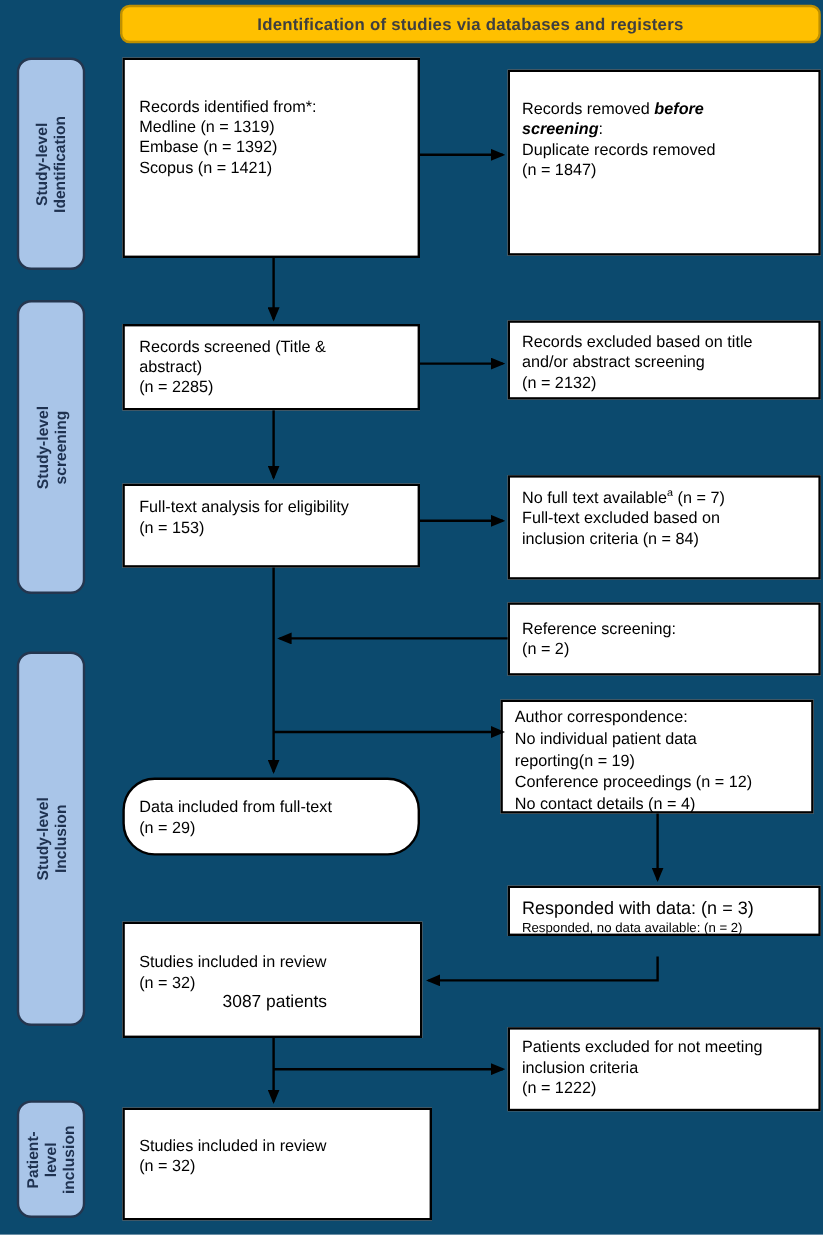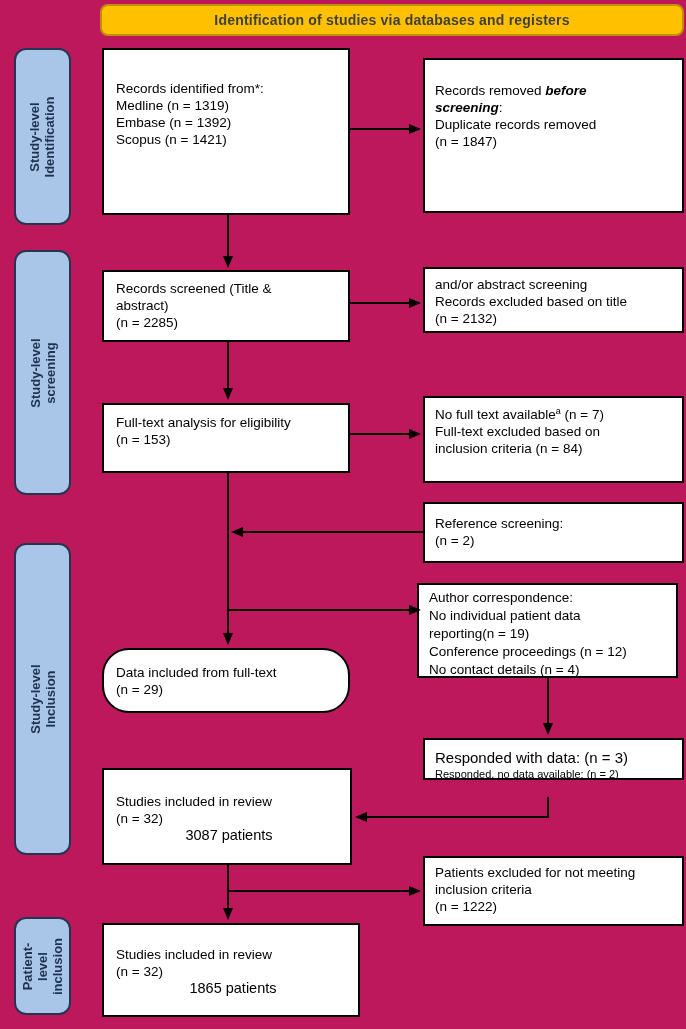--- a/index.html
+++ b/index.html
@@ -1,17 +1,17 @@
 <!DOCTYPE html>
 <html><head>
 <meta charset="utf-8">
 <style>
   html,body{margin:0;padding:0;background:#fff;}
   .canvas{
-    position:relative;width:686px;height:1029px;background:#be185d;overflow:hidden;
+    position:relative;width:686px;height:1029px;background:#0c4a6e;overflow:hidden;
     font-family:"Liberation Sans","DejaVu Sans",sans-serif;color:#000;
   }
   .banner{
     position:absolute;left:100px;top:4px;width:584px;height:32px;
     background:#FFC000;border:2px solid #BF9000;border-radius:8px;
     display:flex;align-items:center;justify-content:center;box-sizing:border-box;
   }
   .banner span{font-weight:bold;font-size:14px;color:#3F3F3F;letter-spacing:.2px;}
   .side{
     position:absolute;left:14px;width:57px;
@@ -95,33 +95,32 @@
 
   <div class="box" style="left:102px;top:768px;width:250px;height:97px;padding:23px 8px 0 12px;">
     <div class="bl">Studies included in review</div>
     <div class="bl">(n = 32)</div>
     <div class="bl center">3087 patients</div>
   </div>
 
   <div class="box" style="left:102px;top:923px;width:258px;height:94px;padding:21px 8px 0 12px;">
     <div class="bl">Studies included in review</div>
     <div class="bl">(n = 32)</div>
-    <div class="bl center">1865 patients</div>
   </div>
 
   <div class="box" style="left:423px;top:58px;width:261px;height:155px;padding:22px 8px 0 10px;">
     <div class="bl"><span>Records removed </span><span class="it">before</span></div>
     <div class="bl"><span class="it">screening</span><span>:</span></div>
     <div class="bl">Duplicate records removed</div>
     <div class="bl">(n = 1847)</div>
   </div>
 
   <div class="box" style="left:423px;top:267px;width:261px;height:66px;padding:7px 8px 0 10px;">
+    <div class="bl">Records excluded based on title</div>
     <div class="bl">and/or abstract screening</div>
-    <div class="bl">Records excluded based on title</div>
     <div class="bl">(n = 2132)</div>
   </div>
 
   <div class="box" style="left:423px;top:396px;width:261px;height:87px;padding:8px 8px 0 10px;">
     <div class="bl"><span>No full text available</span><sup>a</sup><span> (n = 7)</span></div>
     <div class="bl">Full-text excluded based on</div>
     <div class="bl">inclusion criteria (n = 84)</div>
   </div>
 
   <div class="box" style="left:423px;top:502px;width:261px;height:61px;padding:11px 8px 0 10px;">

